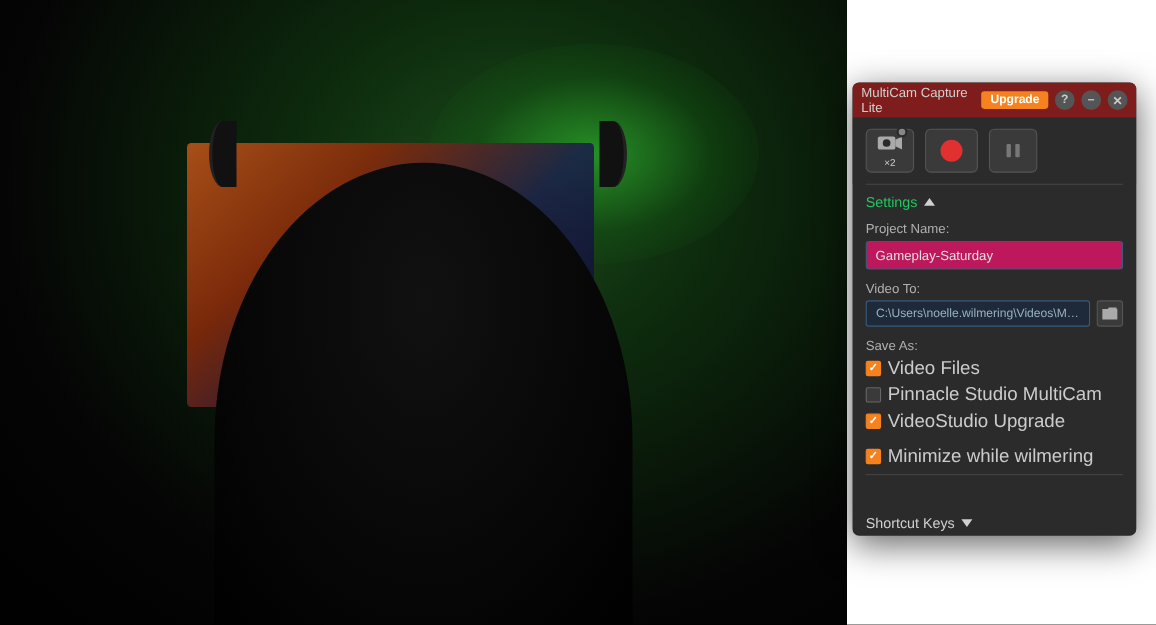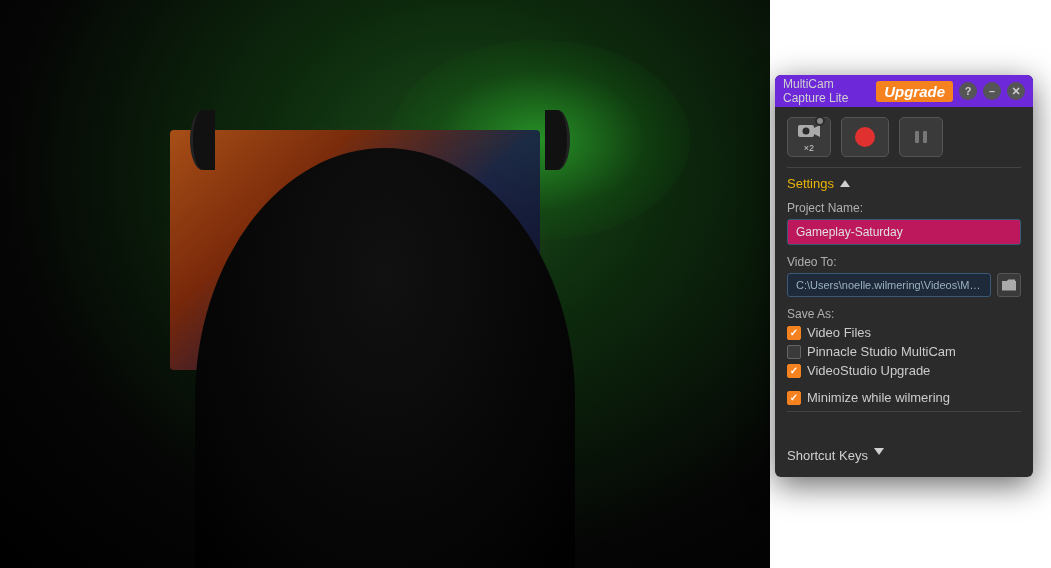--- a/index.html
+++ b/index.html
@@ -93,43 +93,42 @@
       box-shadow: 0 8px 32px rgba(0,0,0,0.6);
       overflow: hidden;
       color: #e0e0e0;
       font-size: 13px;
     }
 
     
     .title-bar {
       display: flex;
       align-items: center;
-      background: #6d28d9;
+      background: #7f1d1d;
       padding: 0 8px;
       height: 32px;
       gap: 6px;
     }
 
     .title-bar-text {
       font-size: 12px;
       color: #d0d0d0;
       flex: 1;
       font-weight: 500;
     }
 
     .upgrade-btn {
       background: #f5821e;
       color: #fff;
       border: none;
       border-radius: 3px;
       padding: 2px 8px;
-      font-size: 15px;
+      font-size: 11px;
       font-weight: 600;
       cursor: pointer;
-      font-style: italic;
     }
 
     .title-btn {
       width: 18px;
       height: 18px;
       border-radius: 50%;
       border: none;
       display: flex; align-items: center; justify-content: center;
       cursor: pointer;
       font-size: 11px;
@@ -209,34 +208,34 @@
     .settings-header {
       display: flex;
       align-items: center;
       padding: 8px 12px 6px;
       cursor: pointer;
       gap: 4px;
     }
 
     .settings-label {
       font-size: 13px;
-      color: #eab308;
+      color: #22c55e;
       font-weight: 500;
     }
 
     .triangle-up {
       width: 0; height: 0;
       border-left: 5px solid transparent;
       border-right: 5px solid transparent;
       border-bottom: 7px solid #d0d0d0;
       margin-left: 2px;
     }
 
     .settings-content {
-      padding: 4px 12px 10px;
+      padding: 4px 12px 0;
     }
 
     .field-label {
       font-size: 12px;
       color: #b0b0b0;
       margin-bottom: 4px;
     }
 
     .text-input {
       width: 100%;
@@ -313,35 +312,35 @@
     }
 
     .checkmark {
       color: #fff;
       font-size: 10px;
       line-height: 1;
       font-weight: bold;
     }
 
     .checkbox-label {
-      font-size: 13px;
+      font-size: 17px;
       color: #cccccc;
     }
 
     .minimize-row {
       display: flex;
       align-items: center;
       gap: 6px;
       margin-top: 2px;
       margin-bottom: 6px;
     }
 
     .shortcut-row {
       display: flex;
-      align-items: flex-start;
+      align-items: center;
       gap: 4px;
       cursor: pointer;
       padding: 4px 0;
       margin-top: 32px;
     }
 
     .shortcut-label {
       font-size: 13px;
       color: #d0d0d0;
       font-weight: 500;

